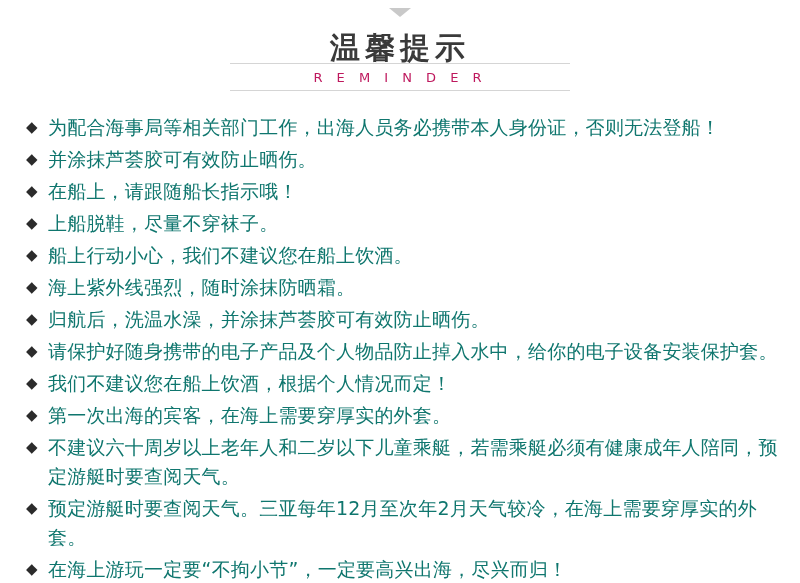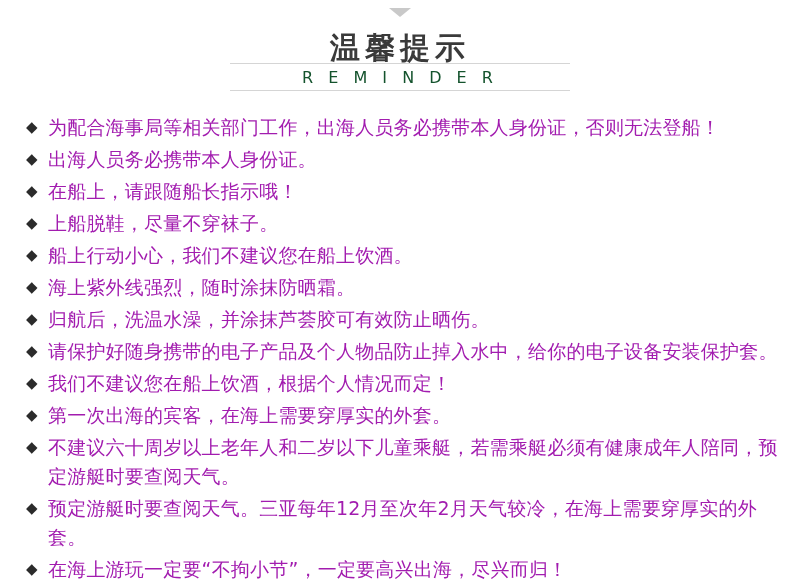--- a/index.html
+++ b/index.html
@@ -37,23 +37,23 @@
   .title {
     margin-top: 16px;
     font-size: 30px;
     font-weight: bold;
     letter-spacing: 5px;
     color: #3a3a3a;
     line-height: 1;
     font-family: "DejaVu Sans", "Liberation Sans", sans-serif;
   }
   .subtitle {
-    font-size: 16px;
+    font-size: 13px;
     letter-spacing: 5px;
-    color: #14532d;
+    color: #be185d;
     padding: 0 14px;
     white-space: nowrap;
   }
   .rule-box {
     margin: 0 auto;
     width: 340px;
     border-top: 1px solid #d5d5d5;
     border-bottom: 1px solid #d5d5d5;
     height: 26px;
     position: relative;
@@ -77,21 +77,21 @@
     width: 22px;
     font-size: 15px;
     line-height: 29px;
     color: #2b2b2b;
     text-align: left;
   }
   .text {
     flex: 1 1 auto;
     font-size: 19px;
     line-height: 29px;
-    color: #a21caf;
+    color: #0f766e;
     letter-spacing: 0.2px;
     word-break: break-all;
   }
 </style>
 </head>
 <body>
 
 <div class="page">
 
   <div class="header">
@@ -104,21 +104,21 @@
 
   <div class="list">
 
     <div class="item">
       <span class="bullet">◆</span>
       <span class="text">为配合海事局等相关部门工作，出海人员务必携带本人身份证，否则无法登船！</span>
     </div>
 
     <div class="item">
       <span class="bullet">◆</span>
-      <span class="text">出海人员务必携带本人身份证。</span>
+      <span class="text">并涂抹芦荟胶可有效防止晒伤。</span>
     </div>
 
     <div class="item">
       <span class="bullet">◆</span>
       <span class="text">在船上，请跟随船长指示哦！</span>
     </div>
 
     <div class="item">
       <span class="bullet">◆</span>
       <span class="text">上船脱鞋，尽量不穿袜子。</span>

